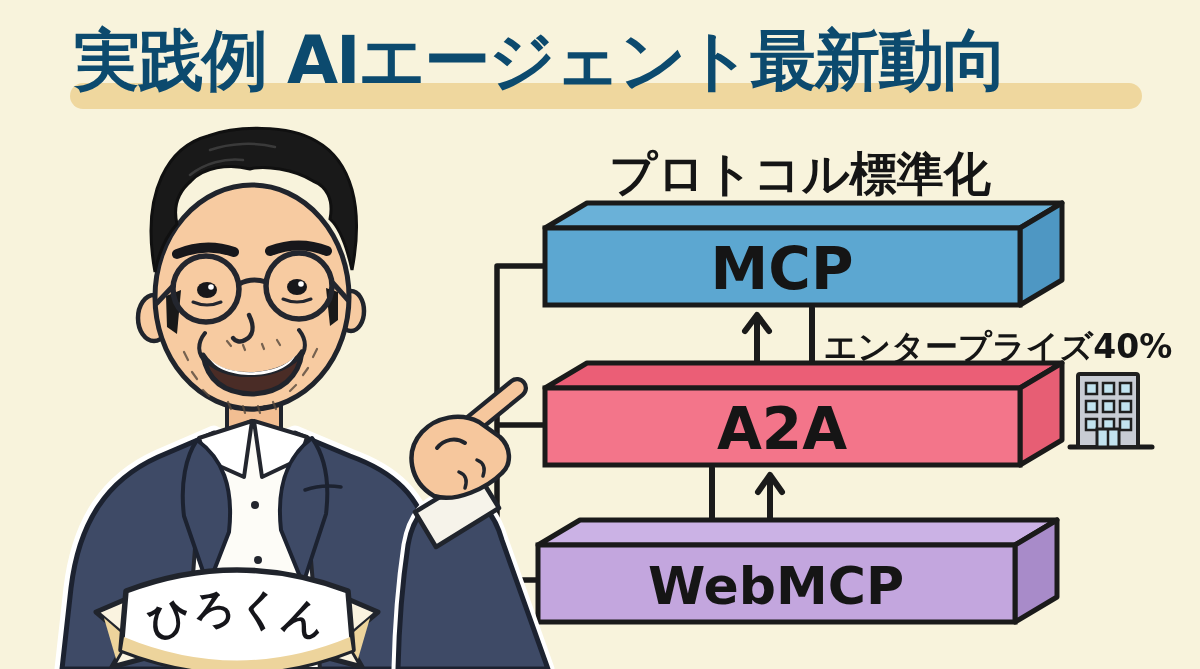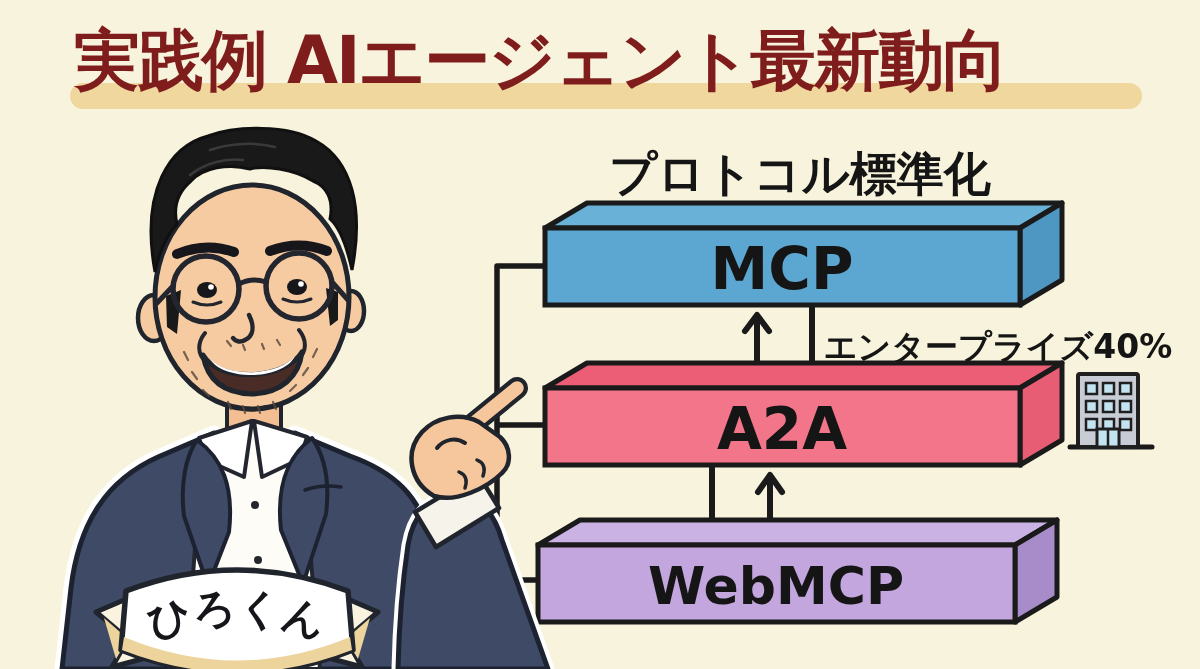--- a/index.html
+++ b/index.html
@@ -1,19 +1,19 @@
 <!DOCTYPE html>
 <html><head>
 <meta charset="utf-8">
 <style>
   html,body{margin:0;padding:0;}
   body{font-family:"DejaVu Sans",sans-serif;}
   .stage{position:relative;width:1200px;height:669px;background:#F8F3DC;overflow:hidden;}
   .title-highlight{position:absolute;left:70px;top:83px;width:1072px;height:26px;background:#EFD79E;border-radius:13px;}
-  .title-text{position:absolute;left:74px;top:16px;font-size:66px;font-weight:800;letter-spacing:-2px;color:#7f1d1d;white-space:nowrap;font-family:"DejaVu Sans",sans-serif;}
+  .title-text{position:absolute;left:74px;top:16px;font-size:66px;font-weight:800;letter-spacing:-2px;color:#0c4a6e;white-space:nowrap;font-family:"DejaVu Sans",sans-serif;}
   svg{position:absolute;left:0;top:0;}
   .box-label{font-family:"DejaVu Sans",sans-serif;font-weight:800;fill:#151515;}
   .jp-label{font-family:"DejaVu Sans",sans-serif;font-weight:800;fill:#151515;}
   .banner-text{font-family:"DejaVu Sans",sans-serif;font-weight:700;fill:#15151A;}
 </style>
 </head>
 <body>
 
 <div class="stage">
 

